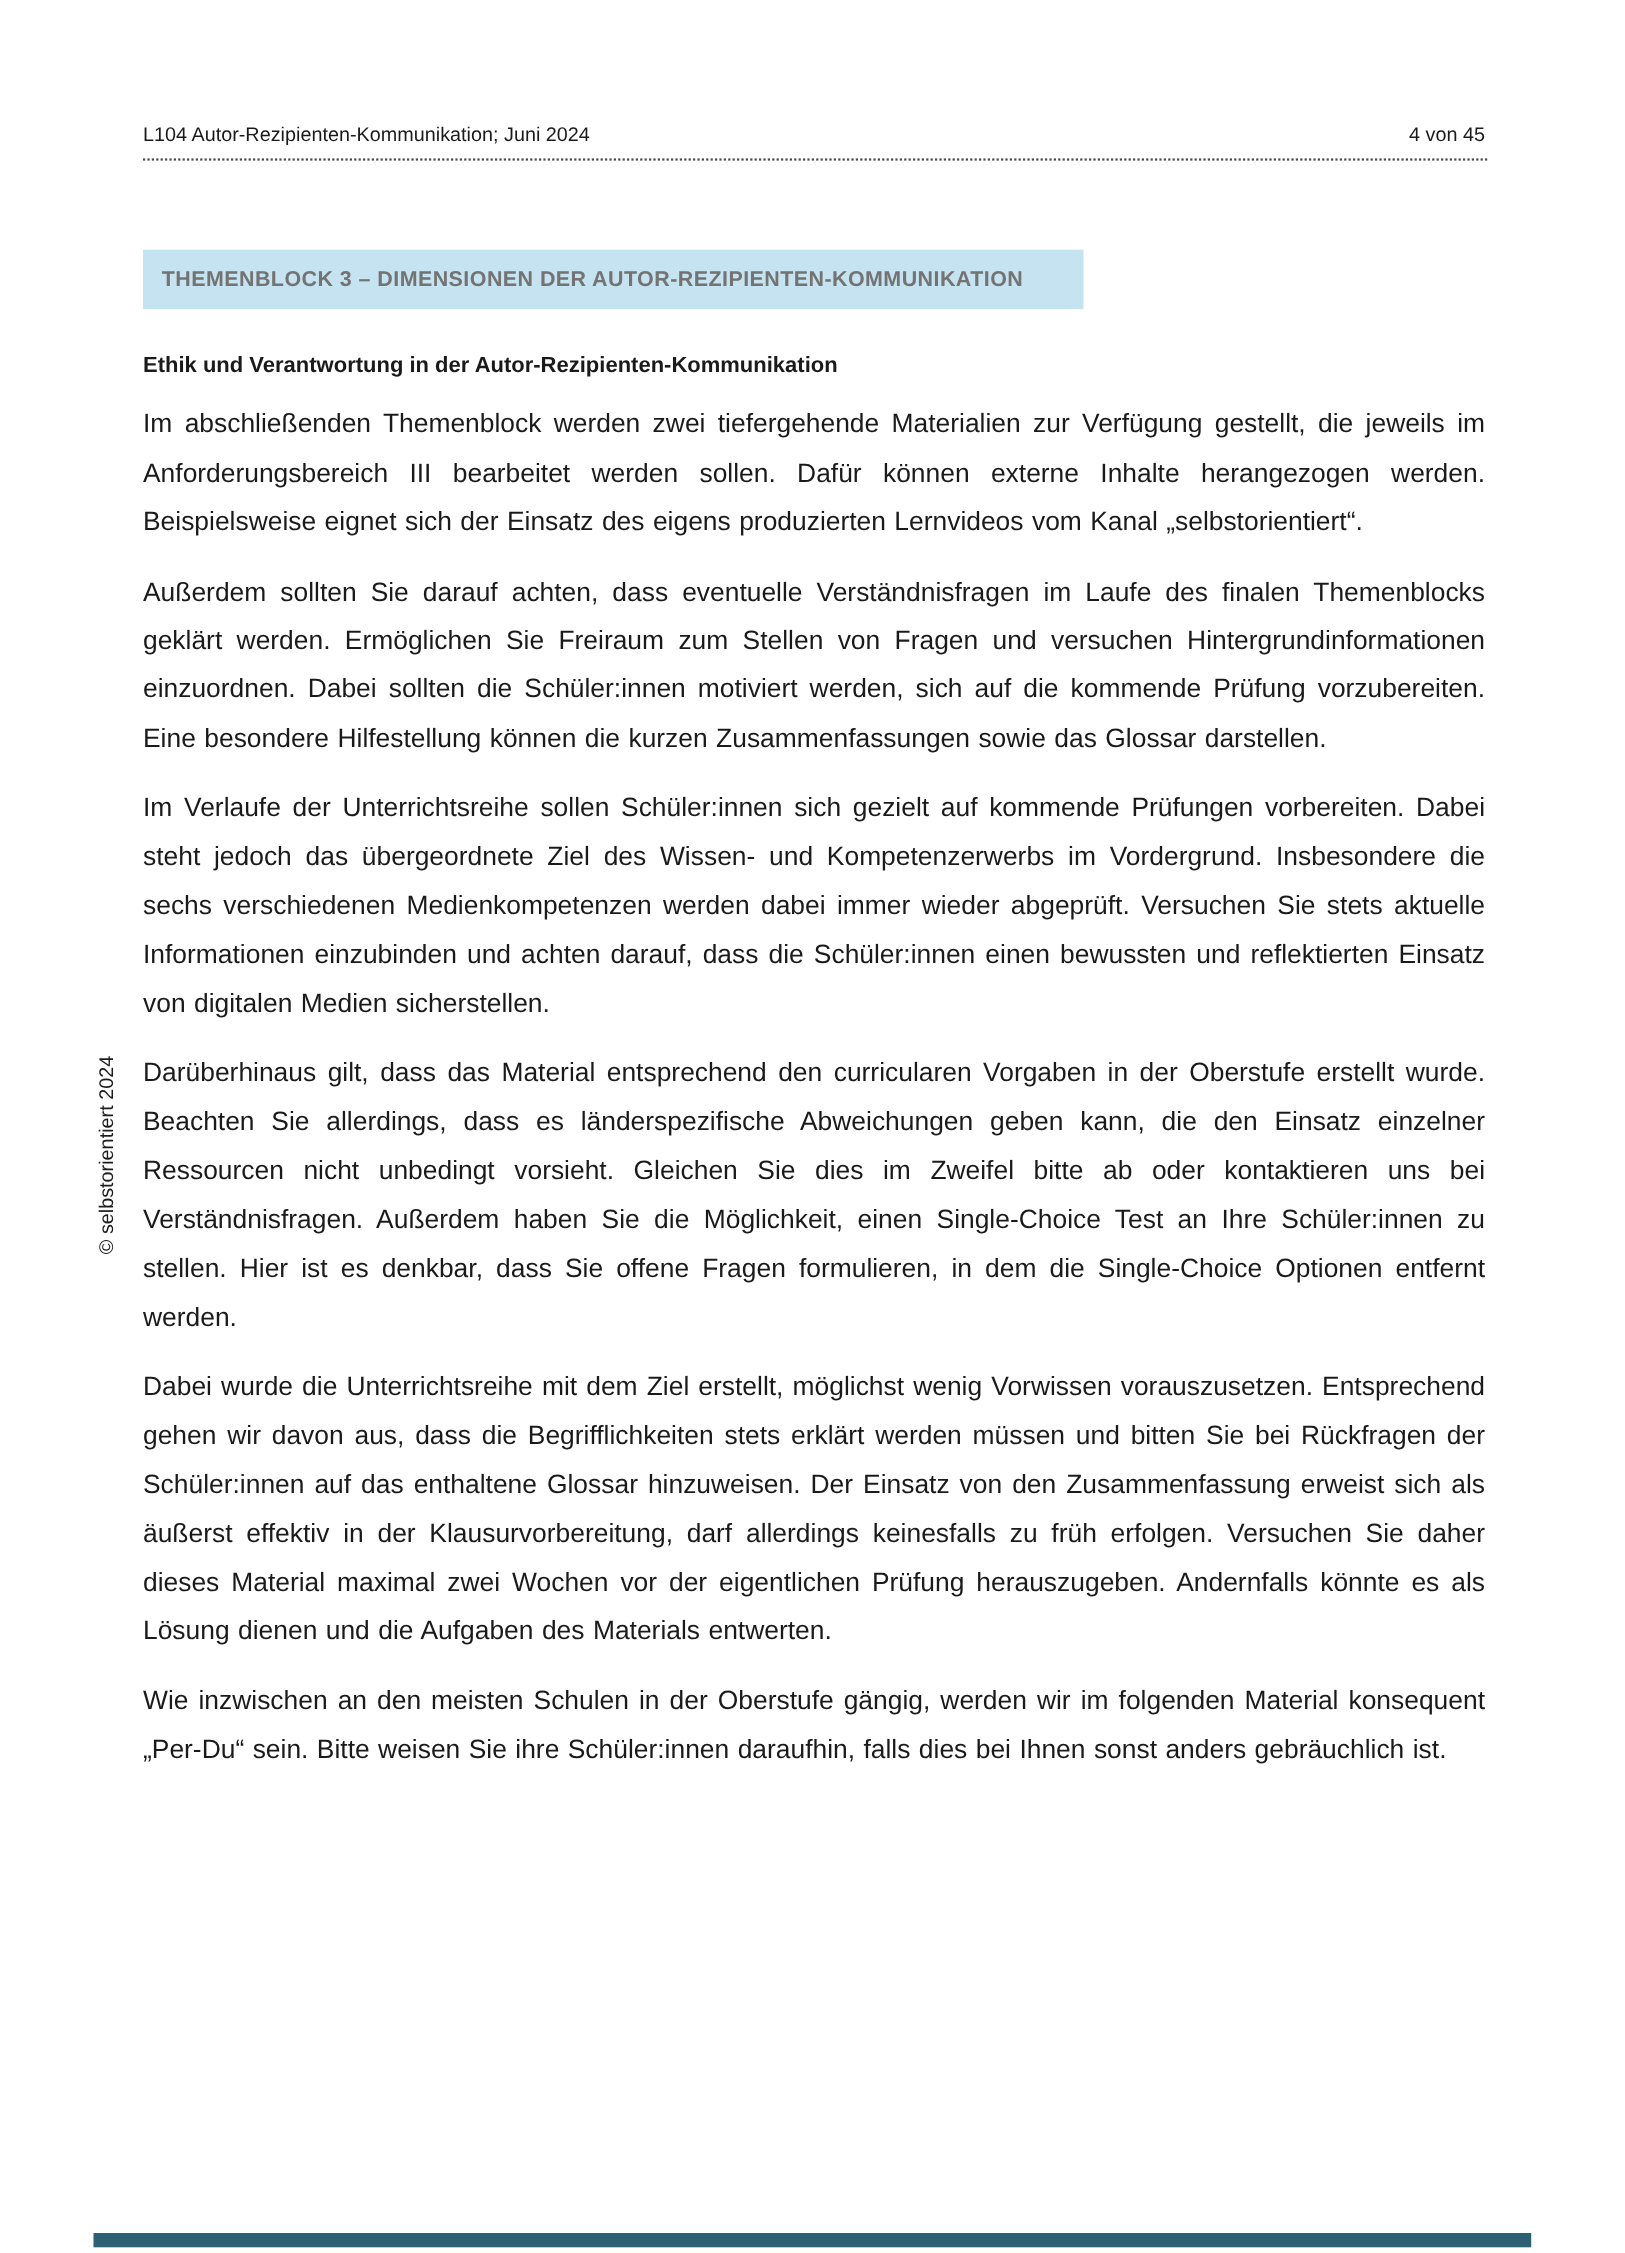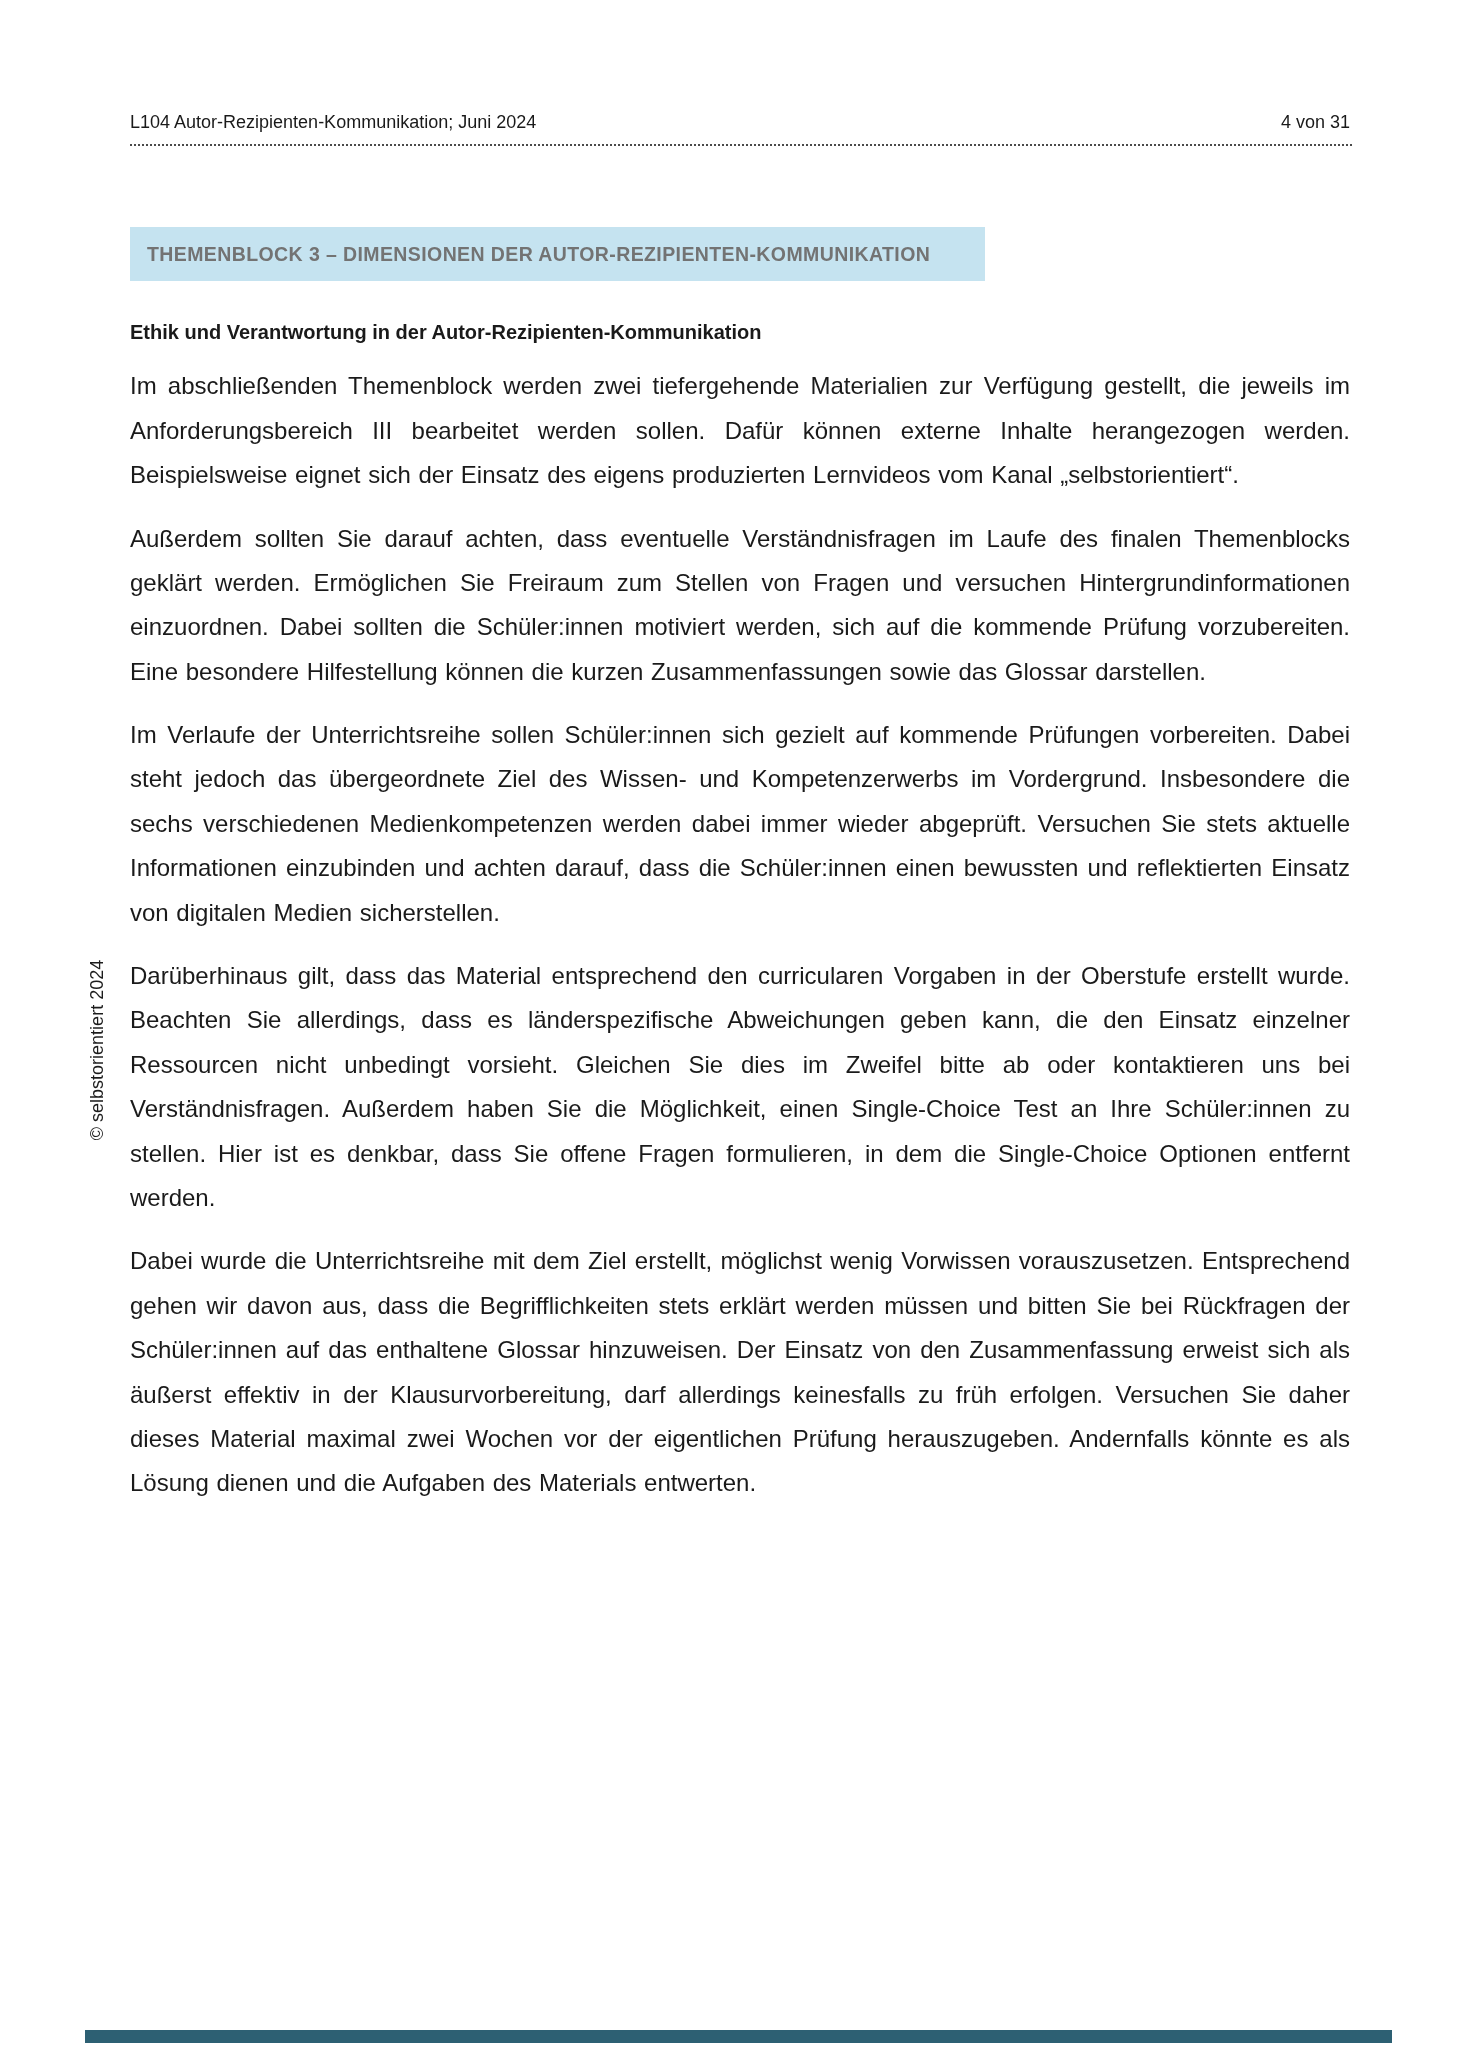--- a/index.html
+++ b/index.html
@@ -77,21 +77,21 @@
     background:var(--bottom-bar);
   }
 </style>
 </head>
 <body>
 
 <div class="page">
 
   <header class="page-header">
     <span>L104 Autor-Rezipienten-Kommunikation; Juni 2024</span>
-    <span>4 von 31</span>
+    <span>4 von 45</span>
   </header>
 
   <div class="header-rule"></div>
 
   <main class="content">
 
     <div class="themenblock">THEMENBLOCK 3 – DIMENSIONEN DER AUTOR-REZIPIENTEN-KOMMUNIKATION</div>
 
     <h2 class="subheading">Ethik und Verantwortung in der Autor-Rezipienten-Kommunikation</h2>
 
@@ -100,20 +100,21 @@
 
     <p class="para">Außerdem sollten Sie darauf achten, dass eventuelle Verständnisfragen im Laufe des finalen Themenblocks geklärt werden. Ermöglichen Sie Freiraum zum Stellen von Fragen und versuchen Hintergrundinformationen einzuordnen. Dabei sollten die Schüler:innen motiviert werden, sich auf die kommende Prüfung vorzubereiten. Eine besondere Hilfestellung können die kurzen Zusammenfassungen sowie das Glossar darstellen.</p>
 
 
     <p class="para">Im Verlaufe der Unterrichtsreihe sollen Schüler:innen sich gezielt auf kommende Prüfungen vorbereiten. Dabei steht jedoch das übergeordnete Ziel des Wissen- und Kompetenzerwerbs im Vordergrund. Insbesondere die sechs verschiedenen Medienkompetenzen werden dabei immer wieder abgeprüft. Versuchen Sie stets aktuelle Informationen einzubinden und achten darauf, dass die Schüler:innen einen bewussten und reflektierten Einsatz von digitalen Medien sicherstellen.</p>
 
     <p class="para">Darüberhinaus gilt, dass das Material entsprechend den curricularen Vorgaben in der Oberstufe erstellt wurde. Beachten Sie allerdings, dass es länderspezifische Abweichungen geben kann, die den Einsatz einzelner Ressourcen nicht unbedingt vorsieht. Gleichen Sie dies im Zweifel bitte ab oder kontaktieren uns bei Verständnisfragen. Außerdem haben Sie die Möglichkeit, einen Single-Choice Test an Ihre Schüler:innen zu stellen. Hier ist es denkbar, dass Sie offene Fragen formulieren, in dem die Single-Choice Optionen entfernt werden.</p>
 
     <p class="para">Dabei wurde die Unterrichtsreihe mit dem Ziel erstellt, möglichst wenig Vorwissen vorauszusetzen. Entsprechend gehen wir davon aus, dass die Begrifflichkeiten stets erklärt werden müssen und bitten Sie bei Rückfragen der Schüler:innen auf das enthaltene Glossar hinzuweisen. Der Einsatz von den Zusammenfassung erweist sich als äußerst effektiv in der Klausurvorbereitung, darf allerdings keinesfalls zu früh erfolgen. Versuchen Sie daher dieses Material maximal zwei Wochen vor der eigentlichen Prüfung herauszugeben. Andernfalls könnte es als Lösung dienen und die Aufgaben des Materials entwerten.</p>
 
+    <p class="para">Wie inzwischen an den meisten Schulen in der Oberstufe gängig, werden wir im folgenden Material konsequent „Per-Du“ sein. Bitte weisen Sie ihre Schüler:innen daraufhin, falls dies bei Ihnen sonst anders gebräuchlich ist.</p>
 
   </main>
 
   <div class="vertical-copyright">© selbstorientiert 2024</div>
 
   <div class="bottom-bar"></div>
 
 </div>
 
 </body></html>

